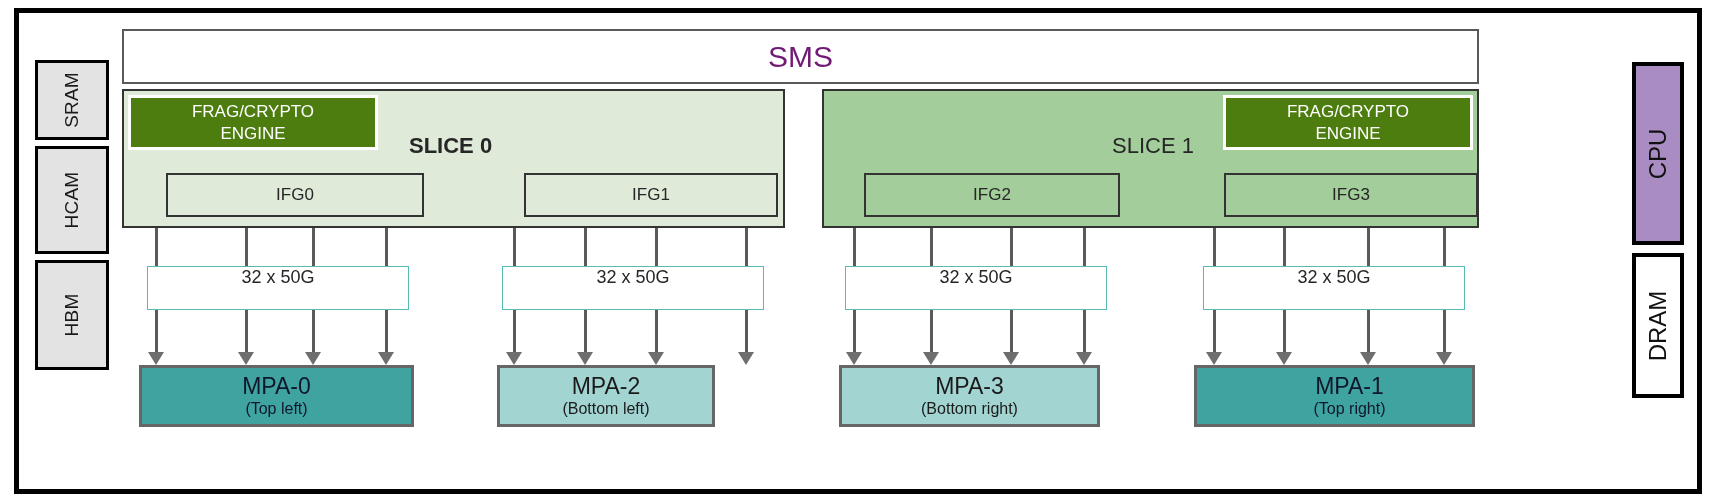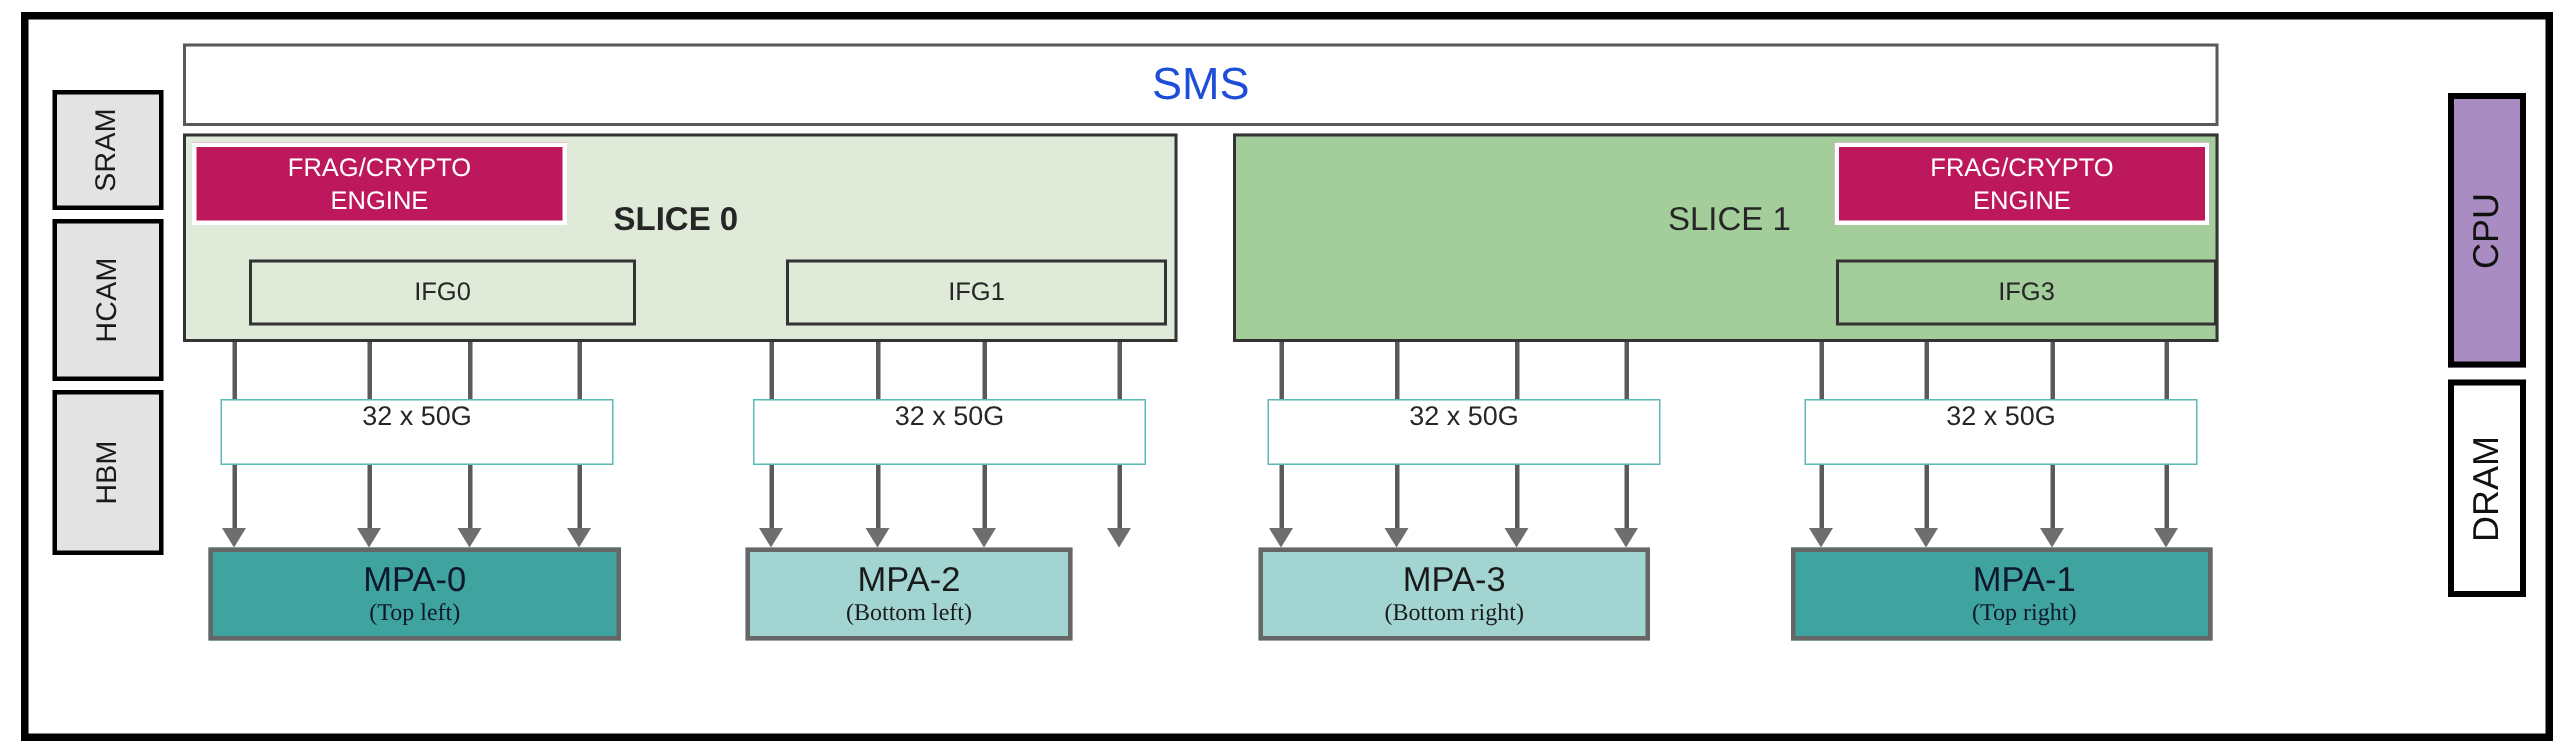--- a/index.html
+++ b/index.html
@@ -40,38 +40,38 @@
   }
 
   
   .sms-box {
     left: 122px; top: 29px;
     width: 1357px; height: 55px;
     border: 2px solid #595959;
     background: #ffffff;
     display: flex; align-items: center; justify-content: center;
   }
-  .sms-label { font-size: 30px; color: #1d4ed8; }
+  .sms-label { font-size: 30px; color: #701a75; }
 
   
   .slice {
     border: 2px solid #333333;
   }
   .slice-0 { left: 122px; top: 89px; width: 663px; height: 139px; background: #dfead9; }
   .slice-1 { left: 822px; top: 89px; width: 657px; height: 139px; background: #a3cd9a; }
   .slice-label {
     position: absolute;
     font-size: 22px;
     color: #262626;
     white-space: nowrap;
   }
 
   
   .frag-box {
-    background: #be185d;
+    background: #4d7c0f;
     border: 3px solid #ffffff;
     display: flex; align-items: center; justify-content: center;
     text-align: center;
     color: #ffffff;
     font-size: 17px;
     line-height: 1.25;
   }
 
   
   .ifg-box {
@@ -94,21 +94,21 @@
   }
 
   
   .mpa-box {
     border: 3px solid #666666;
     display: flex; flex-direction: column;
     align-items: center; justify-content: center;
     z-index: 4;
   }
   .mpa-name { font-size: 23px; line-height: 1.1; }
-  .mpa-pos  { font-size: 16px; line-height: 1.2; font-family: Liberation Serif, serif; }
+  .mpa-pos  { font-size: 16px; line-height: 1.2; }
   .mpa-dark  { background: #3fa3a0; }
   .mpa-dark .mpa-name, .mpa-dark .mpa-pos { color: #0f172a; }
   .mpa-light { background: #a2d4d2; }
   .mpa-light .mpa-name, .mpa-light .mpa-pos { color: #1a1a1a; }
 
   
   .right-box {
     border: 4px solid #000000;
     display: flex; align-items: center; justify-content: center;
   }
@@ -177,20 +177,23 @@
   <div class="abs slice slice-1">
     <span class="slice-label" style="left:288px; top:42px;">SLICE 1</span>
 
     <div class="abs frag-box" style="right:4px; top:4px; width:250px; height:55px;">
       <div>
         <div>FRAG/CRYPTO</div>
         <div>ENGINE</div>
       </div>
     </div>
 
+    <div class="abs ifg-box" style="left:20px; top:82px; width:256px; height:44px;">
+      <span>IFG2</span>
+    </div>
     <div class="abs ifg-box" style="left:380px; top:82px; width:254px; height:44px;">
       <span>IFG3</span>
     </div>
   </div>
 
   <div class="abs conn-line" style="left:155px;  top:228px; height:40px;"></div>
   <div class="abs conn-line" style="left:245px;  top:228px; height:40px;"></div>
   <div class="abs conn-line" style="left:312px;  top:228px; height:40px;"></div>
   <div class="abs conn-line" style="left:385px;  top:228px; height:40px;"></div>
 

